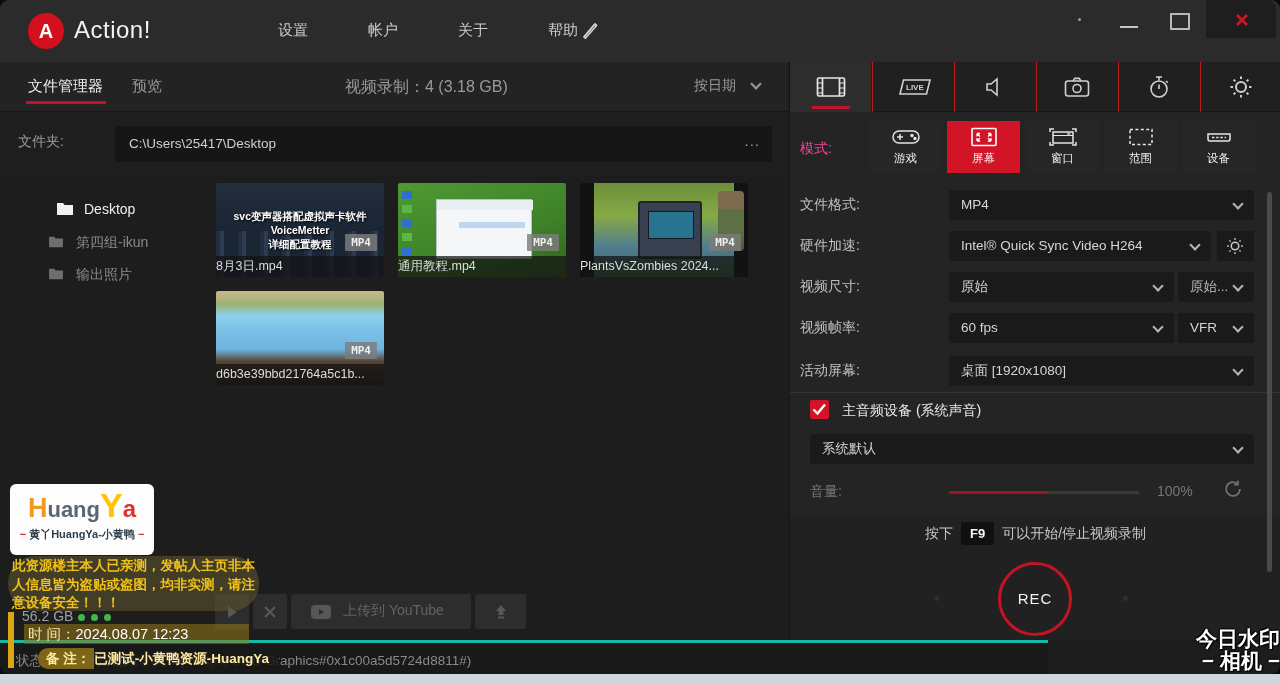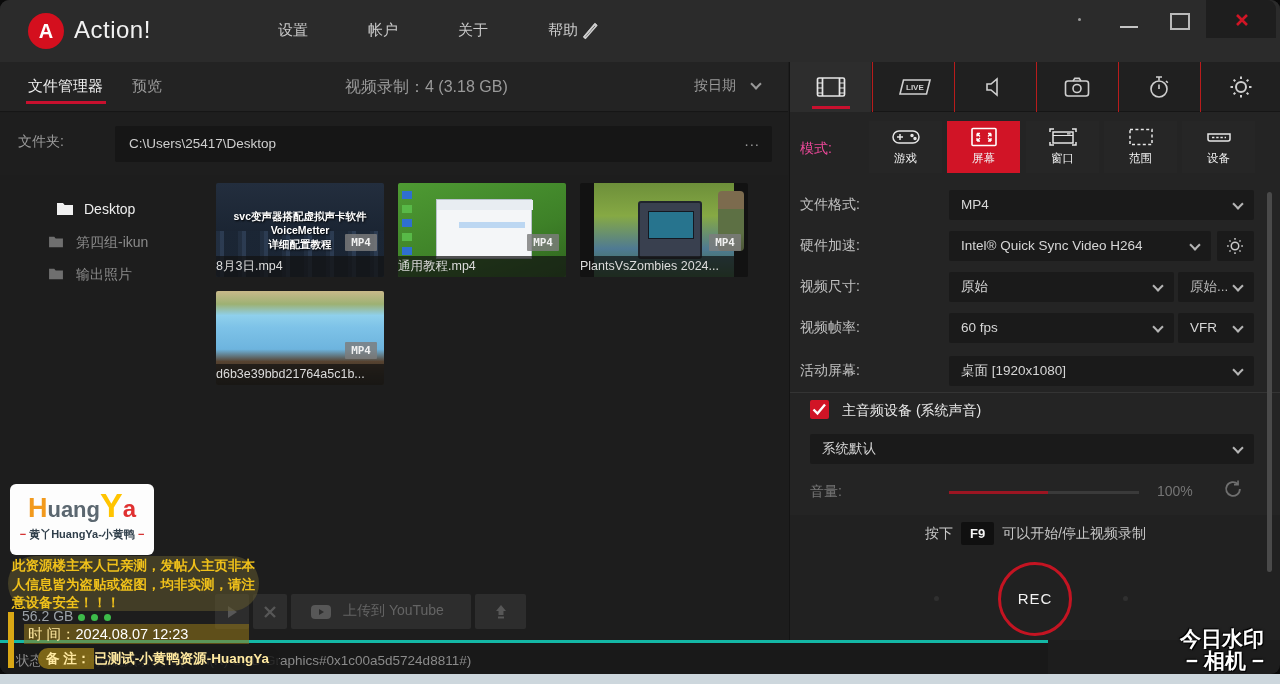--- a/index.html
+++ b/index.html
@@ -136,21 +136,21 @@
   .hy-p1{color:#f29a1d;} .hy-p2{color:#5b6770; font-size:22px;} .hy-p3{color:#ffc400; font-size:34px;} .hy-p4{color:#e03131; font-size:24px;}
   .hy-sub { font-size:11px; font-weight:bold; color:#2f3e4a; }
   .hy-dash { color:#d42b2b; }
   .notice { position:absolute; left:8px; top:556px; width:251px; height:55px; background:rgba(96,88,46,.55); color:#f0c11a; font-weight:bold; font-size:13.5px; line-height:18.5px; padding:1px 4px; z-index:30;border-radius:27px; }
   .wm-bar { position:absolute; left:8px; top:612px; width:6px; height:56px; background:#d9a715; z-index:31; }
   .wm-time { position:absolute; left:24px; top:624px; width:225px; height:20px; background:rgba(150,121,24,.55); z-index:31; font-size:14.5px; font-weight:normal; line-height:20px; padding-left:4px; white-space:nowrap; }
   .wm-time .wlab { color:#ffe9a0; } .wm-time .wval { color:#ffffff; }
   .wm-note { position:absolute; left:38px; top:647px; height:23px; background:rgba(25,25,25,.85); border-radius:10px; z-index:31; font-size:13.5px; font-weight:bold; line-height:23px; padding:0 10px 0 0; white-space:nowrap; }
   .wm-note .wlab { background:rgba(150,121,24,.8); color:#ffe9a0; border-radius:10px 0 0 10px; padding:3px 4px 3px 8px; }
   .wm-note .wval { color:#ffe9a0; }
-  .wm-cam { position:absolute; right:16px; top:628px; text-align:right; color:#ffffff; font-weight:bold; font-size:21px; line-height:22px; z-index:31; text-shadow:0 0 3px #000, 1px 1px 0 #000, -1px -1px 0 #000; }
+  .wm-cam { position:absolute; right:0; top:628px; text-align:right; color:#ffffff; font-weight:bold; font-size:21px; line-height:22px; z-index:31; text-shadow:0 0 3px #000, 1px 1px 0 #000, -1px -1px 0 #000; }
 </style>
 </head>
 <body>
 
 <div class="app">
 
   <div class="titlebar">
     <div class="logo-circle">A</div>
     <span class="app-title">Action!</span>
     <span class="menu-item mi-0">设置</span>

